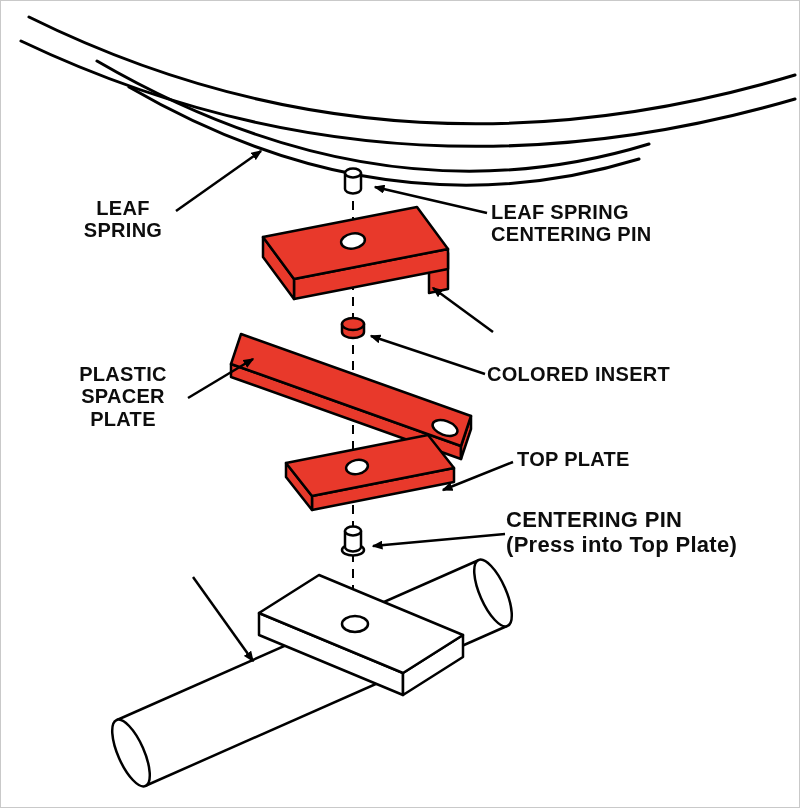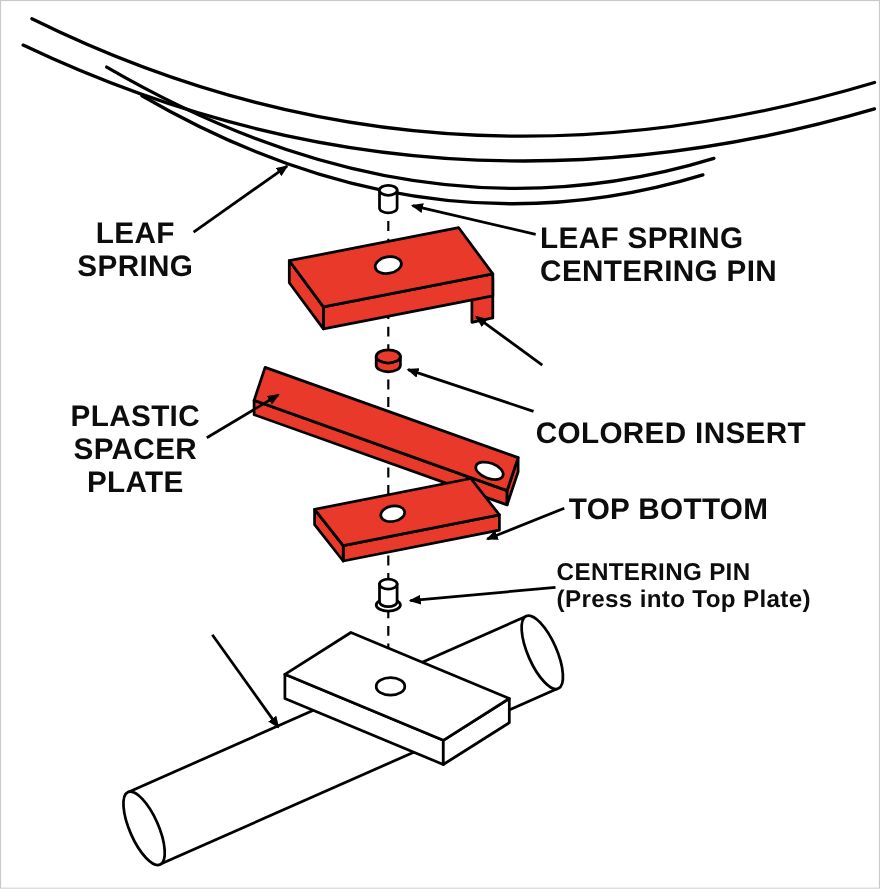--- a/index.html
+++ b/index.html
@@ -8,21 +8,21 @@
     width:798px;height:806px;
     border:1px solid #c9c9c9;
     background:#fff;
     overflow:hidden;
     font-family:"Liberation Sans", sans-serif;
   }
   .stage svg{position:absolute;left:0;top:0;}
   .label{
     position:absolute;
     font-weight:bold;
-    font-size:27px;
+    font-size:20px;
     line-height:1.12;
     letter-spacing:.3px;
     color:#0d0d0d;
     white-space:pre-line;
   }
   .label.center{text-align:center;}
   .label.small{font-size:22px;}
   .outline{stroke:#000;stroke-width:2.5;stroke-linejoin:round;}
   .red{fill:var(--part-red,#e8392b);}
   .white{fill:#ffffff;}
@@ -112,25 +112,25 @@
     </g>
   </svg>
 
   <div class="label center" style="left:52px;top:196px;width:140px">LEAF
 SPRING</div>
 
   <div class="label" style="left:490px;top:200px">LEAF SPRING
 CENTERING PIN</div>
 
 
-  <div class="label" style="left:486px;top:378px">COLORED INSERT</div>
+  <div class="label" style="left:486px;top:362px">COLORED INSERT</div>
 
   <div class="label center" style="left:52px;top:362px;width:140px">PLASTIC
 SPACER
 PLATE</div>
 
-  <div class="label" style="left:516px;top:447px">TOP BOTTOM</div>
+  <div class="label" style="left:516px;top:447px">TOP PLATE</div>
 
   <div class="label small" style="left:505px;top:507px">CENTERING PIN
 (Press into Top Plate)</div>
 
 
 </div>
 
 </body></html>

